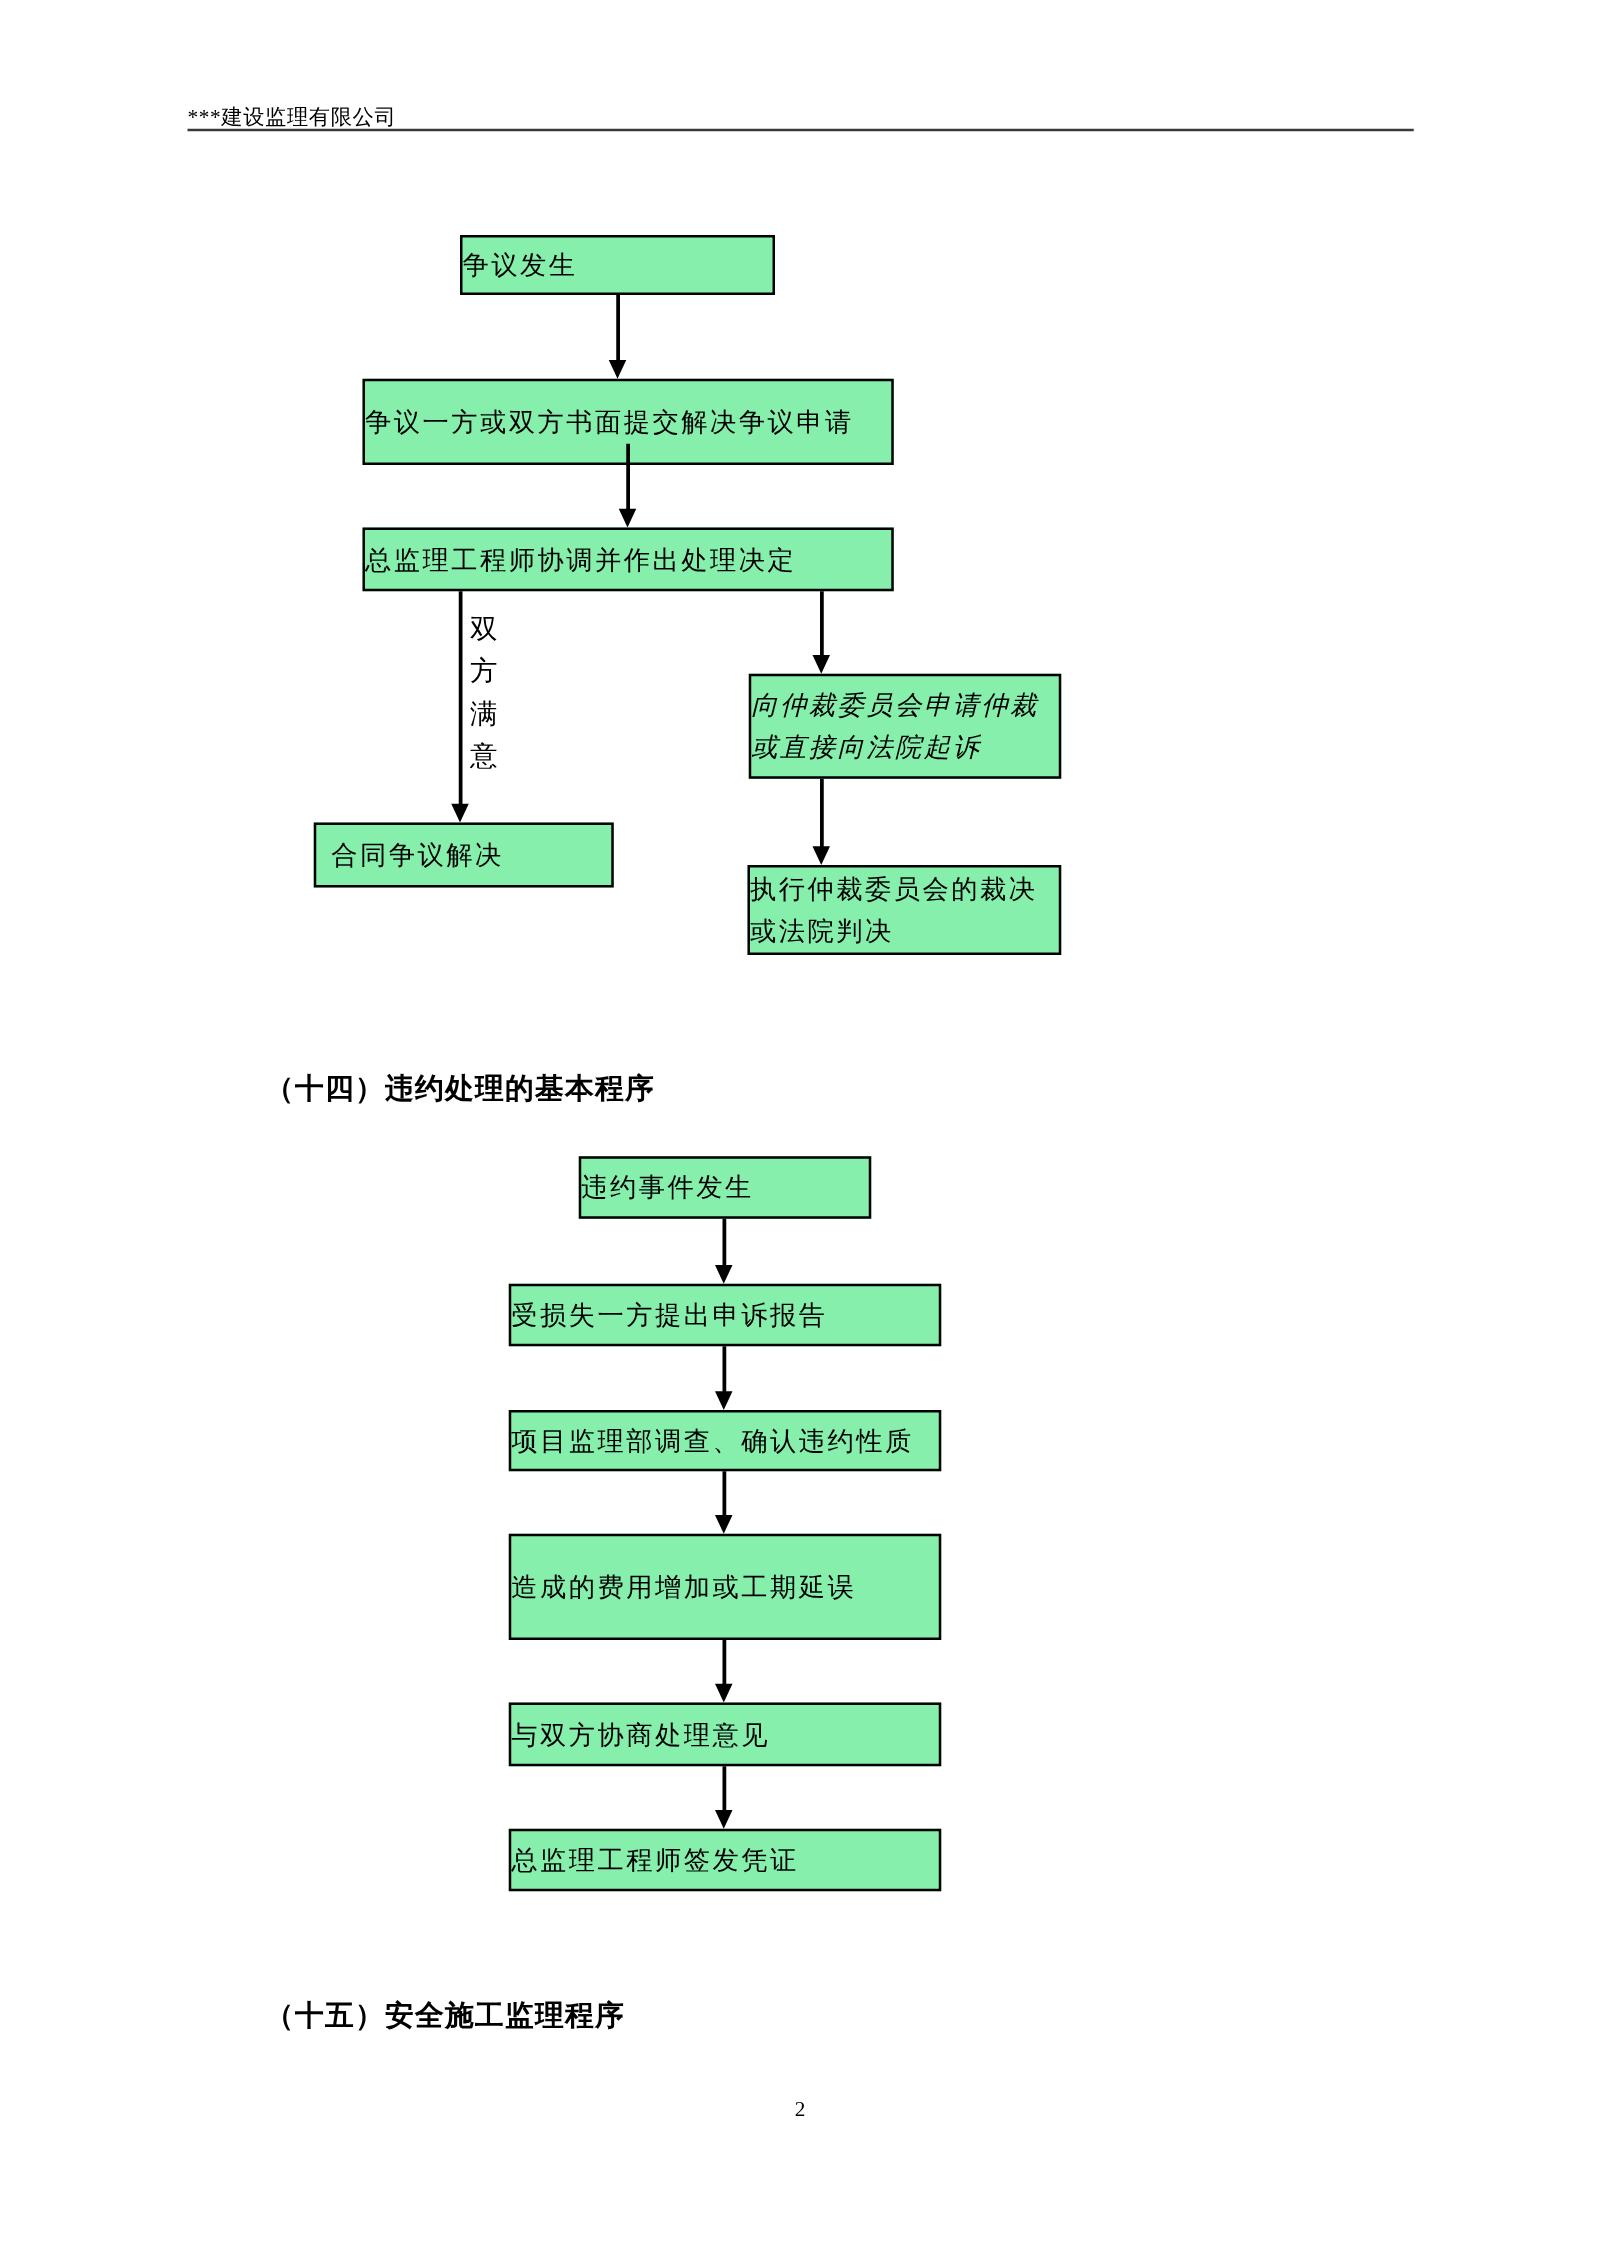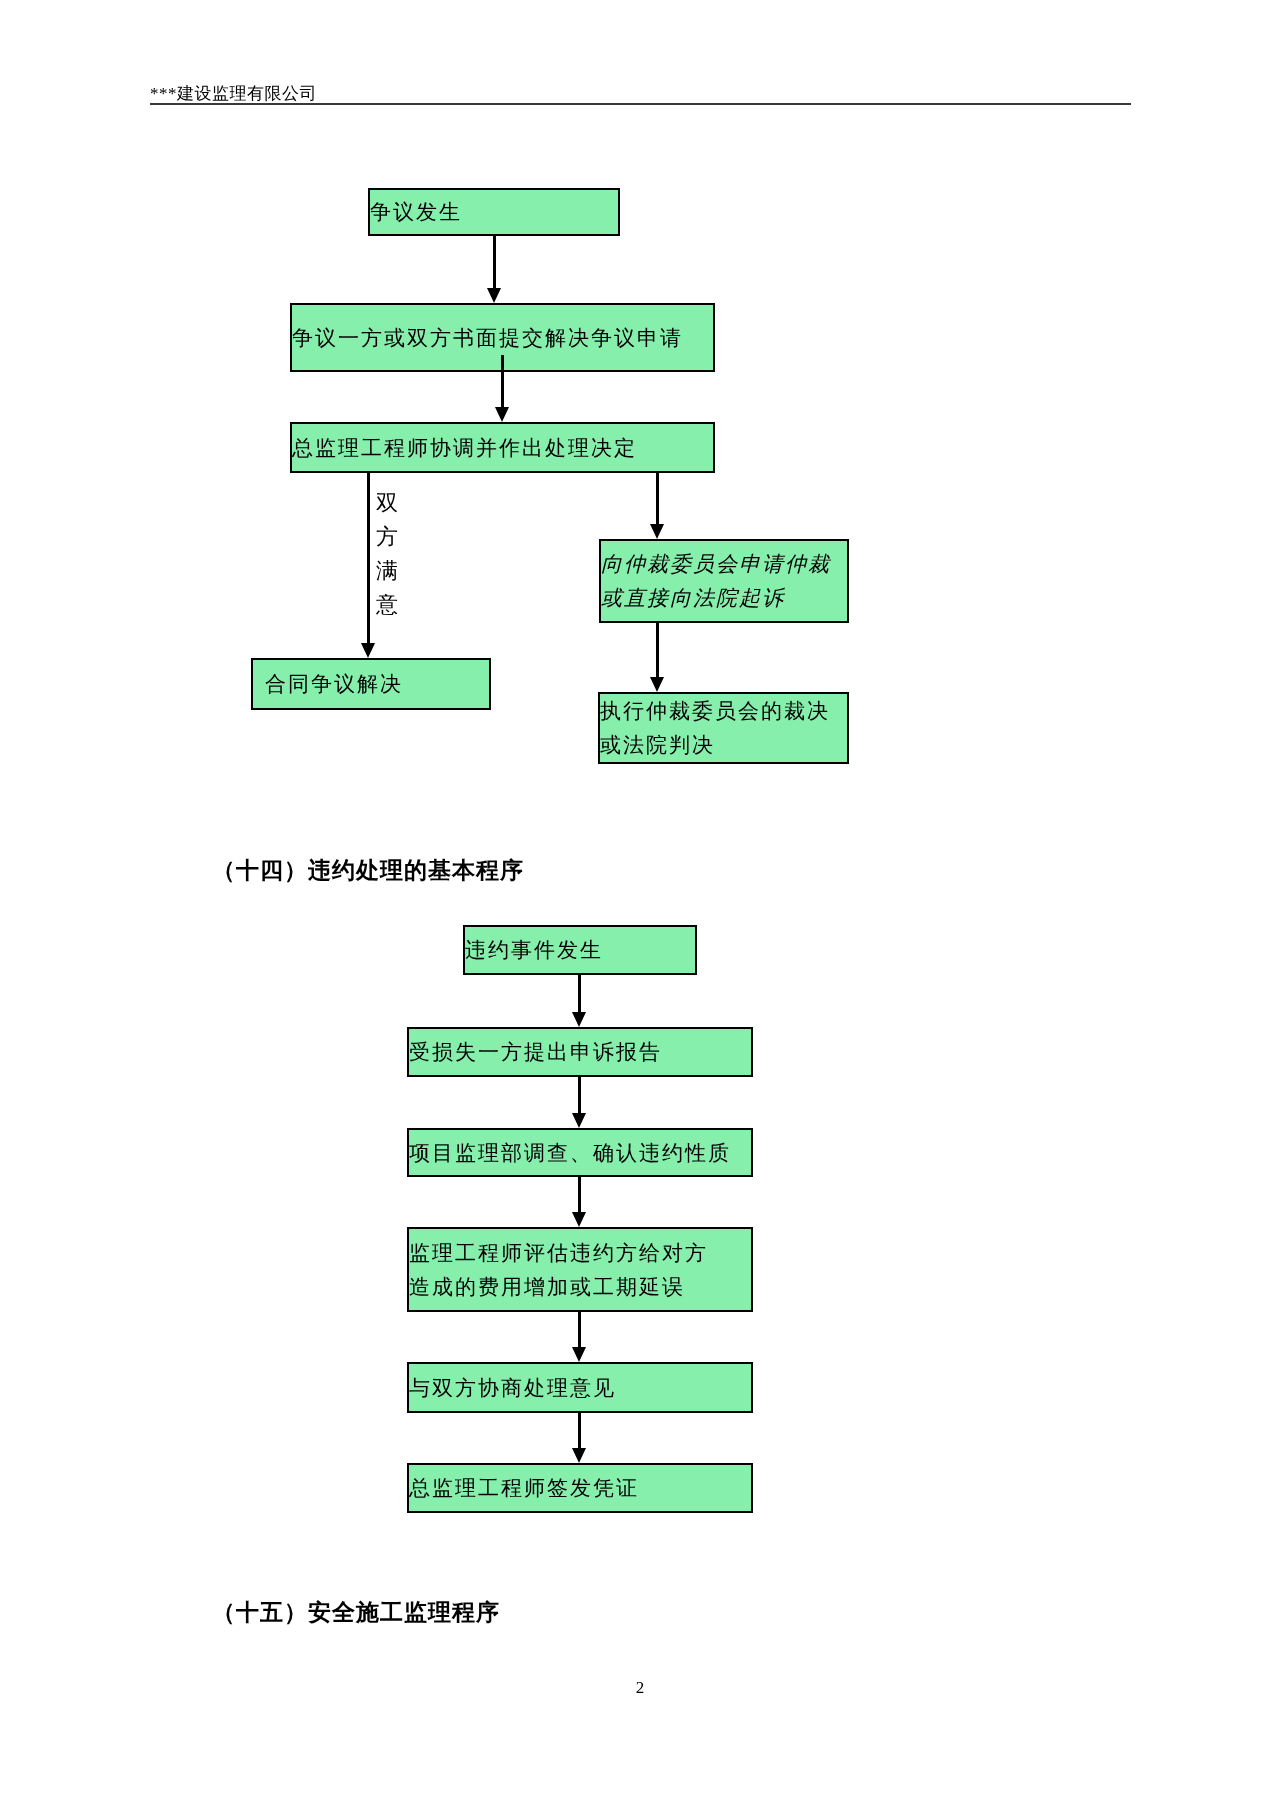--- a/index.html
+++ b/index.html
@@ -172,21 +172,20 @@
     <div class="fbox" style="left:407px; top:1128px; width:346px; height:49px;">
       <span>项目监理部调查、确认违约性质</span>
     </div>
 
     <div class="varrow" style="left:572px; top:1177px; height:50px;">
         <i class="shaft"></i>
         <i class="head"></i>
       </div>
 
     <div class="fbox" style="left:407px; top:1227px; width:346px; height:85px;">
-      <span>监理工程师评估违约方给对方</span>
       <span>造成的费用增加或工期延误</span>
     </div>
 
     <div class="varrow" style="left:572px; top:1312px; height:50px;">
         <i class="shaft"></i>
         <i class="head"></i>
       </div>
 
     <div class="fbox" style="left:407px; top:1362px; width:346px; height:51px;">
       <span>与双方协商处理意见</span>

